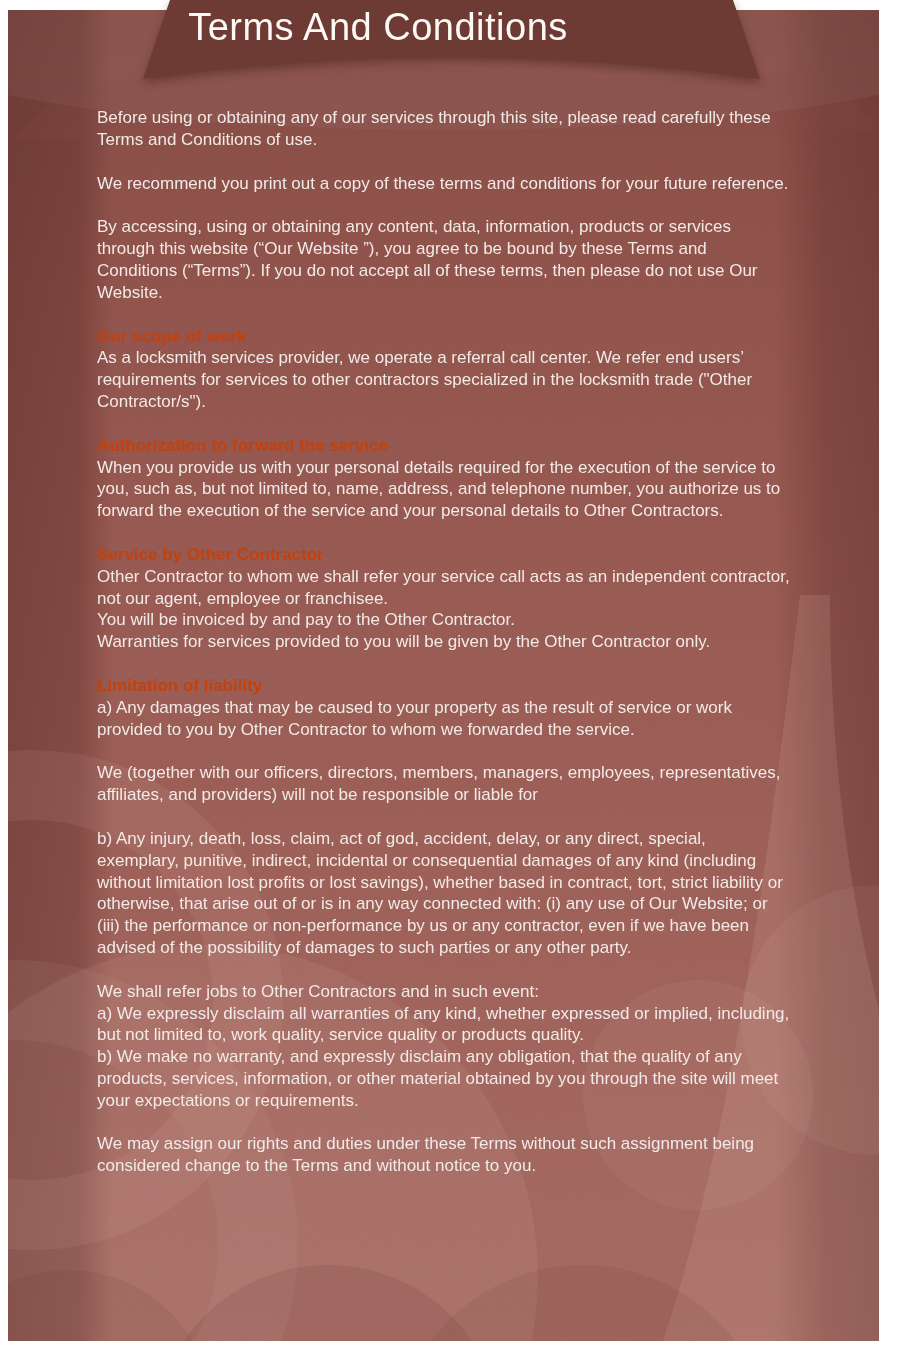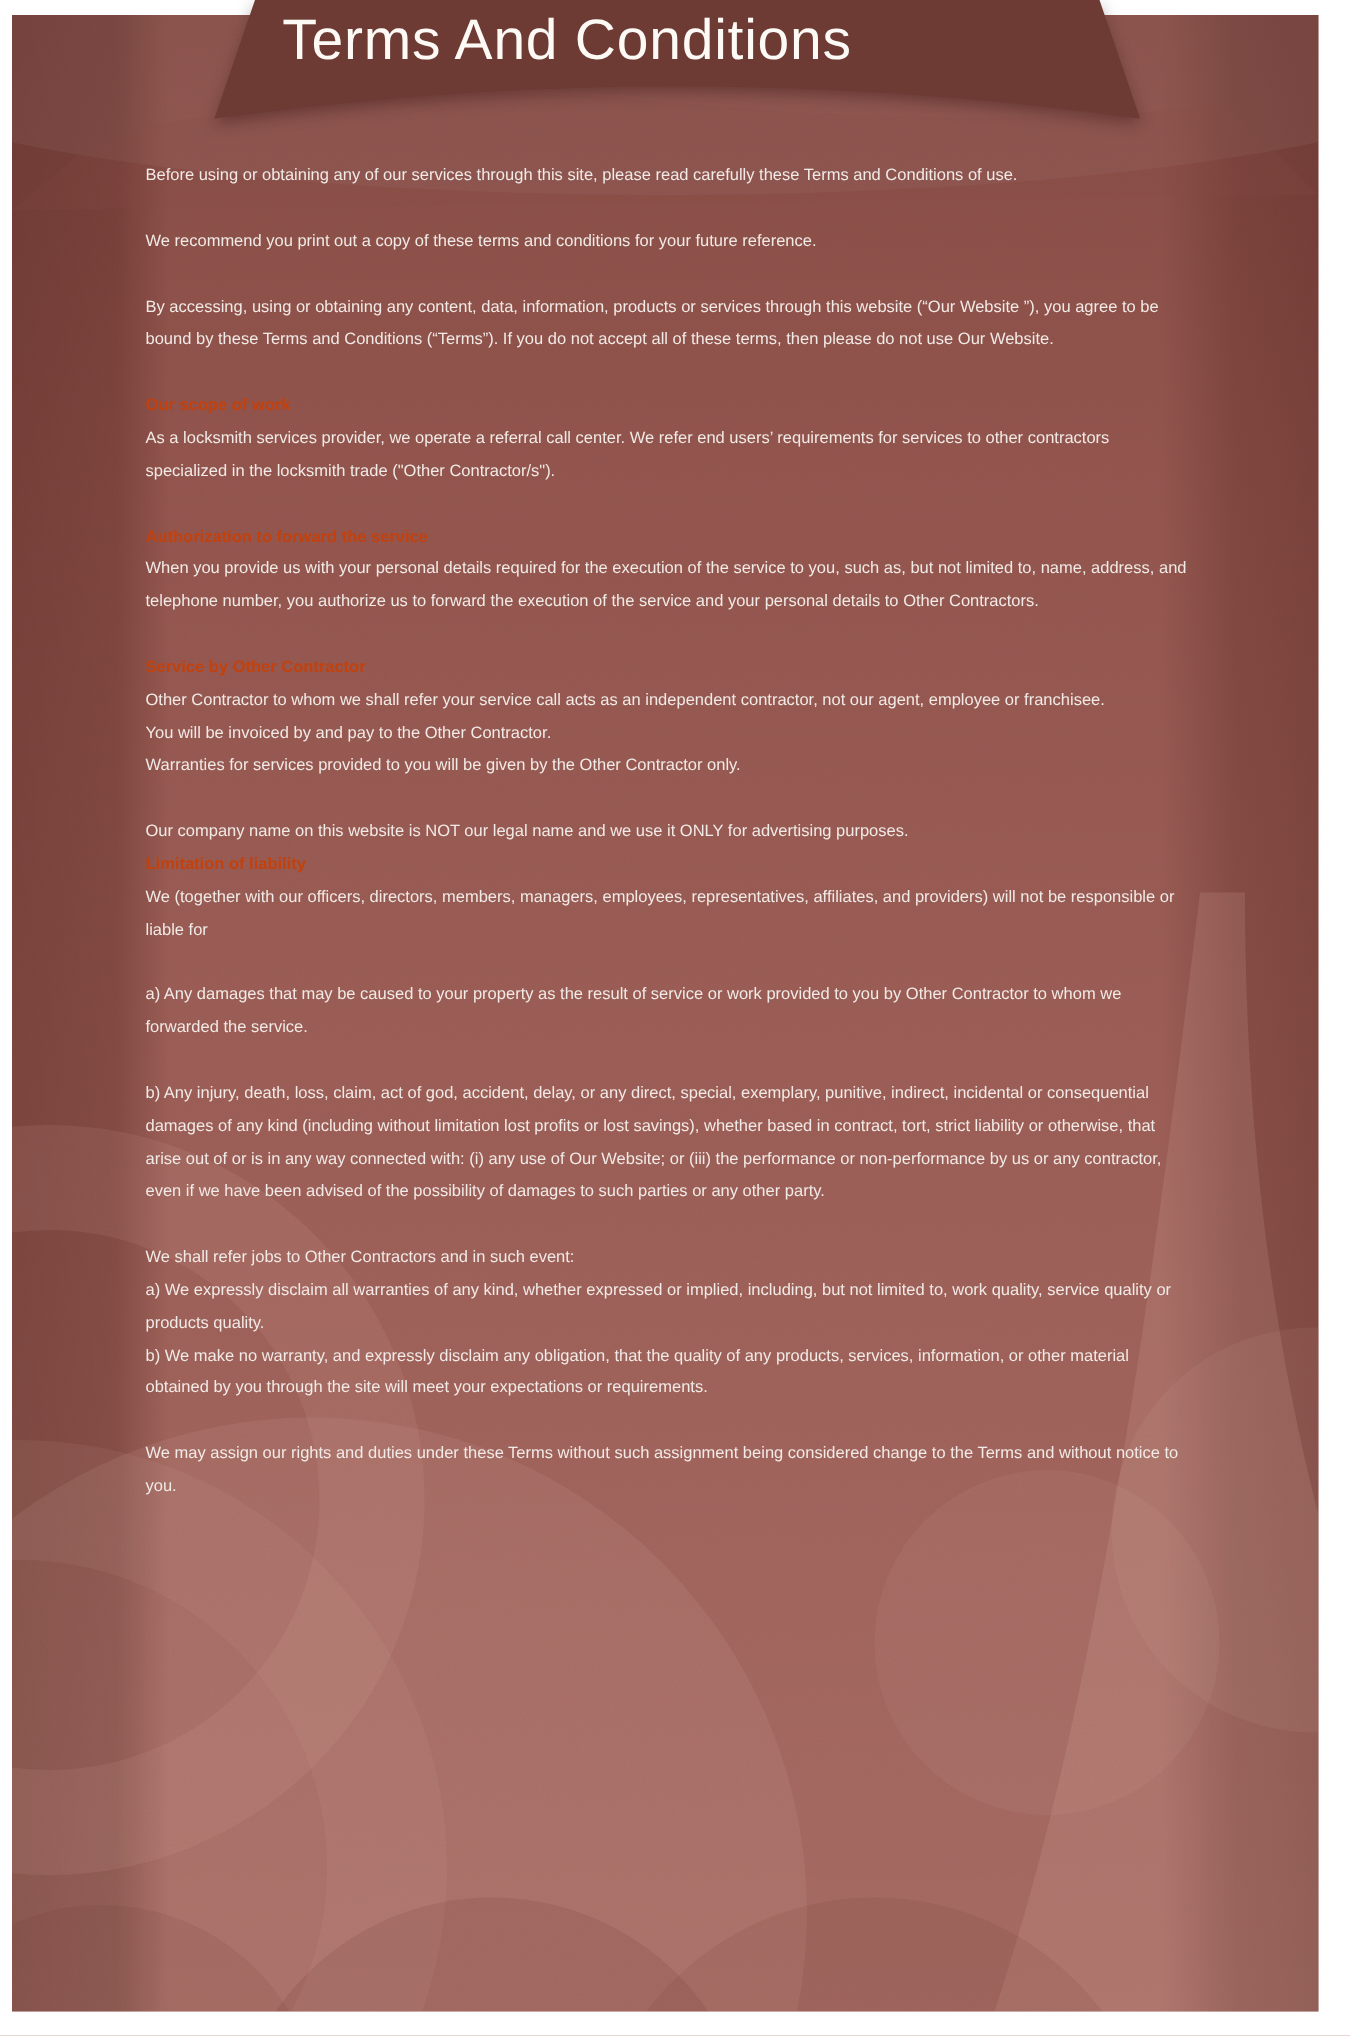--- a/index.html
+++ b/index.html
@@ -50,21 +50,21 @@
     letter-spacing:.5px;
     color:#fdfaf6;
     margin:0;
   }
   
   .content{
     position:absolute;
     left:97px; top:107px;
     width:694px;
     color:#f1eae6;
-    font-size:11px;
+    font-size:17px;
     line-height:21.8px;
   }
   .content p{
     margin:0 0 22px 0;
     white-space:pre-line;
   }
   .content p.tight{margin-bottom:0;}
   .content .h{
     font-weight:bold;
     color:#c2410c;
@@ -114,25 +114,24 @@
   <p>As a locksmith services provider, we operate a referral call center. We refer end users’ requirements for services to other contractors specialized in the locksmith trade ("Other Contractor/s").</p>
 
   <div class="h">Authorization to forward the service</div>
   <p>When you provide us with your personal details required for the execution of the service to you, such as, but not limited to, name, address, and telephone number, you authorize us to forward the execution of the service and your personal details to Other Contractors.</p>
 
   <div class="h">Service by Other Contractor</div>
   <p>Other Contractor to whom we shall refer your service call acts as an independent contractor, not our agent, employee or franchisee.
 You will be invoiced by and pay to the Other Contractor.
 Warranties for services provided to you will be given by the Other Contractor only.</p>
 
-  <p class="tight">Our company name on this website is NOT our legal name and we use it ONLY for advertising purposes.</p>
 
   <div class="h">Limitation of liability</div>
+  <p>a) Any damages that may be caused to your property as the result of service or work provided to you by Other Contractor to whom we forwarded the service.</p>
   <p>We (together with our officers, directors, members, managers, employees, representatives, affiliates, and providers) will not be responsible or liable for</p>
-  <p>a) Any damages that may be caused to your property as the result of service or work provided to you by Other Contractor to whom we forwarded the service.</p>
   <p>b) Any injury, death, loss, claim, act of god, accident, delay, or any direct, special, exemplary, punitive, indirect, incidental or consequential damages of any kind (including without limitation lost profits or lost savings), whether based in contract, tort, strict liability or otherwise, that arise out of or is in any way connected with: (i) any use of Our Website; or (iii) the performance or non-performance by us or any contractor, even if we have been advised of the possibility of damages to such parties or any other party.</p>
 
   <p>We shall refer jobs to Other Contractors and in such event:
 a) We expressly disclaim all warranties of any kind, whether expressed or implied, including, but not limited to, work quality, service quality or products quality.
 b) We make no warranty, and expressly disclaim any obligation, that the quality of any products, services, information, or other material obtained by you through the site will meet your expectations or requirements.</p>
 
   <p>We may assign our rights and duties under these Terms without such assignment being considered change to the Terms and without notice to you.</p>
 </div>
 
 </body></html>

